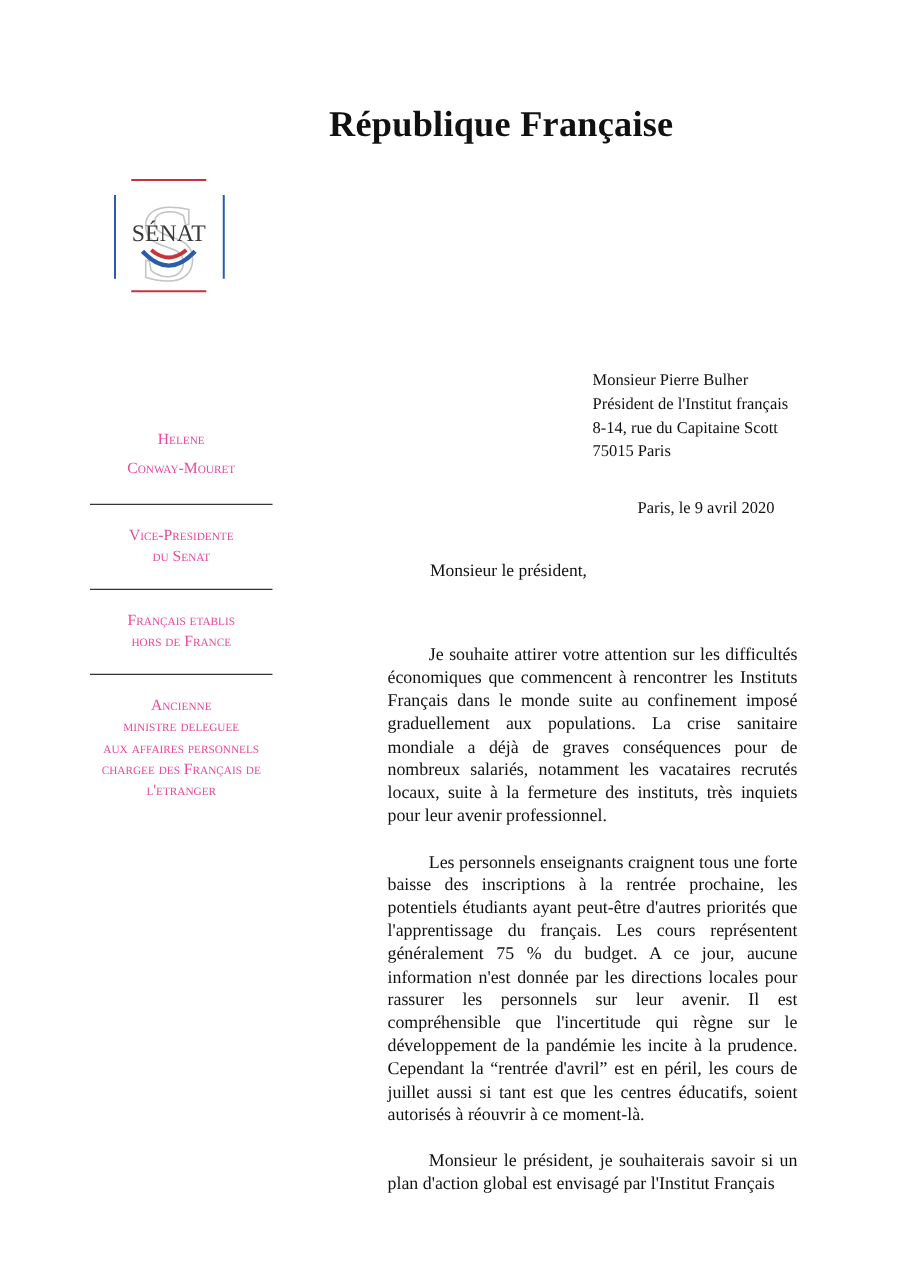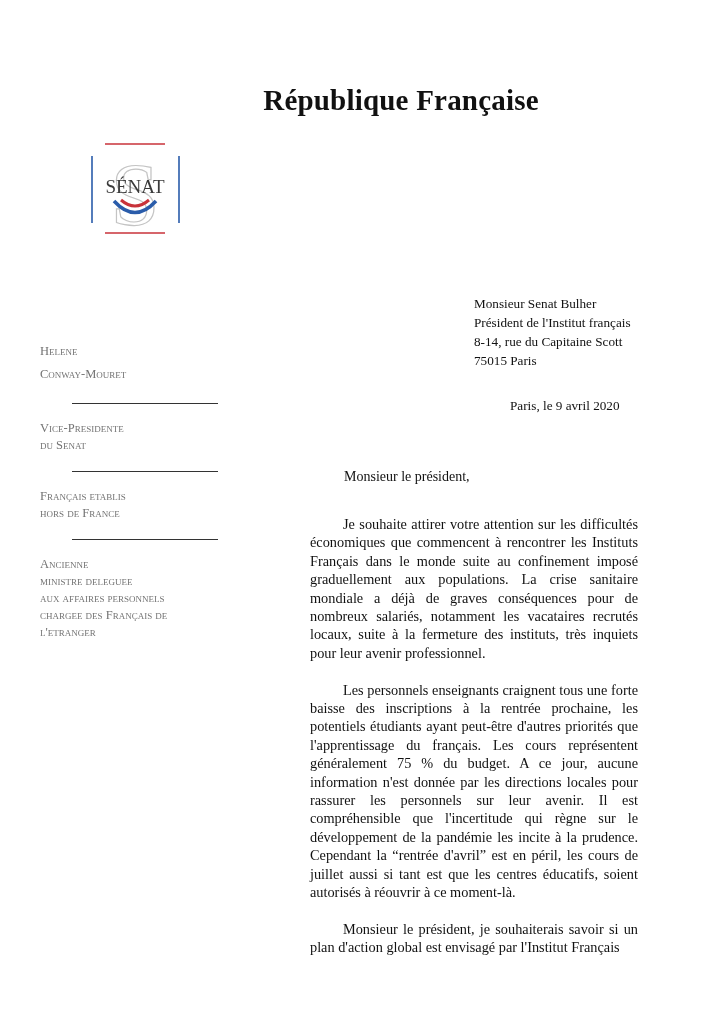--- a/index.html
+++ b/index.html
@@ -8,38 +8,38 @@
       font-family: "Liberation Serif", serif; color: #111;
     }
     .title {
       position: absolute; left: 0; width: 100%; top: 84px;
       text-align: center; padding-left: 78px; box-sizing: border-box;
       font-size: 29px; font-weight: bold; letter-spacing: 0.2px;
     }
     .logo { position: absolute; left: 85px; top: 138px; width: 100px; height: 100px; }
     .sidebar {
       position: absolute; left: 40px; width: 210px; top: 340px;
-      text-align: left; font-size: 12.5px; line-height: 17px;
-      font-variant: small-caps; color: #737373;
+      text-align: center; font-size: 12.5px; line-height: 17px;
+      font-variant: small-caps; color: #ec4899;
     }
     .sidebar .name-line { line-height: 23px; }
     .sidebar .rule {
       width: 146px; height: 1px; background: #333; margin: 17px auto 16px auto;
     }
     .sidebar p { margin: 0; }
     .address {
       position: absolute; left: 474px; top: 294px;
       font-size: 13.2px; line-height: 19px;
     }
     .address div { white-space: nowrap; }
     .date {
       position: absolute; left: 474px; top: 398px; font-size: 13.2px; margin-left: 36px;
     }
     .salutation {
-      position: absolute; left: 344px; top: 469px; font-size: 14px;
+      position: absolute; left: 344px; top: 450px; font-size: 14px;
     }
     .body {
       position: absolute; left: 310px; width: 328px; top: 515px;
       font-size: 14.3px; line-height: 18.4px; text-align: justify;
     }
     .body p { margin: 0 0 18.4px 0; text-indent: 33px; }
   </style>
 </head>
 <body>
 
@@ -75,21 +75,21 @@
   <div>
     <p>Ancienne</p>
     <p>ministre deleguee</p>
     <p>aux affaires personnels</p>
     <p>chargee des Français de</p>
     <p>l'etranger</p>
   </div>
 </div>
 
 <div class="address">
-  <div>Monsieur Senat Bulher</div>
+  <div>Monsieur Pierre Bulher</div>
   <div>Président de l'Institut français</div>
   <div>8-14, rue du Capitaine Scott</div>
   <div>75015 Paris</div>
 </div>
 
 <div class="date">Paris, le 9 avril 2020</div>
 
 <div class="salutation">Monsieur le président,</div>
 
 <div class="body">

